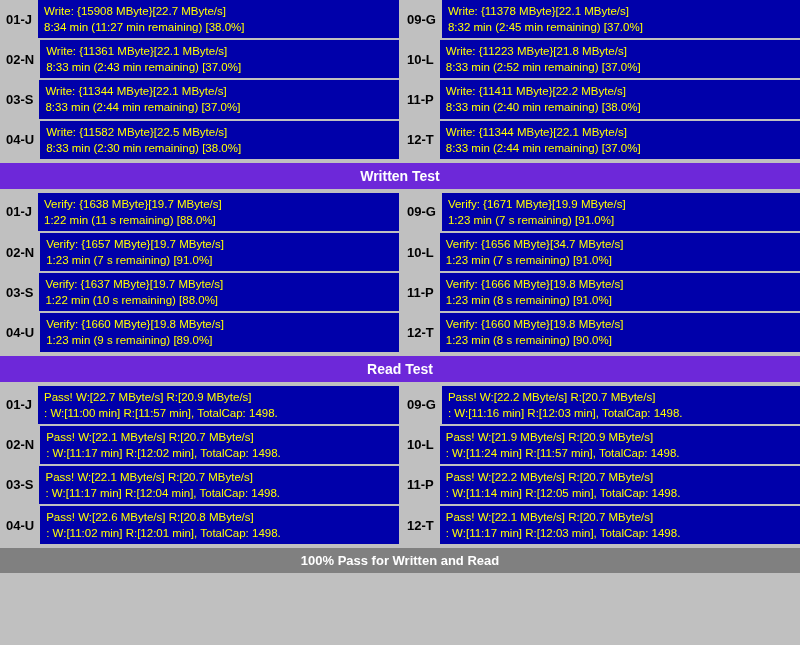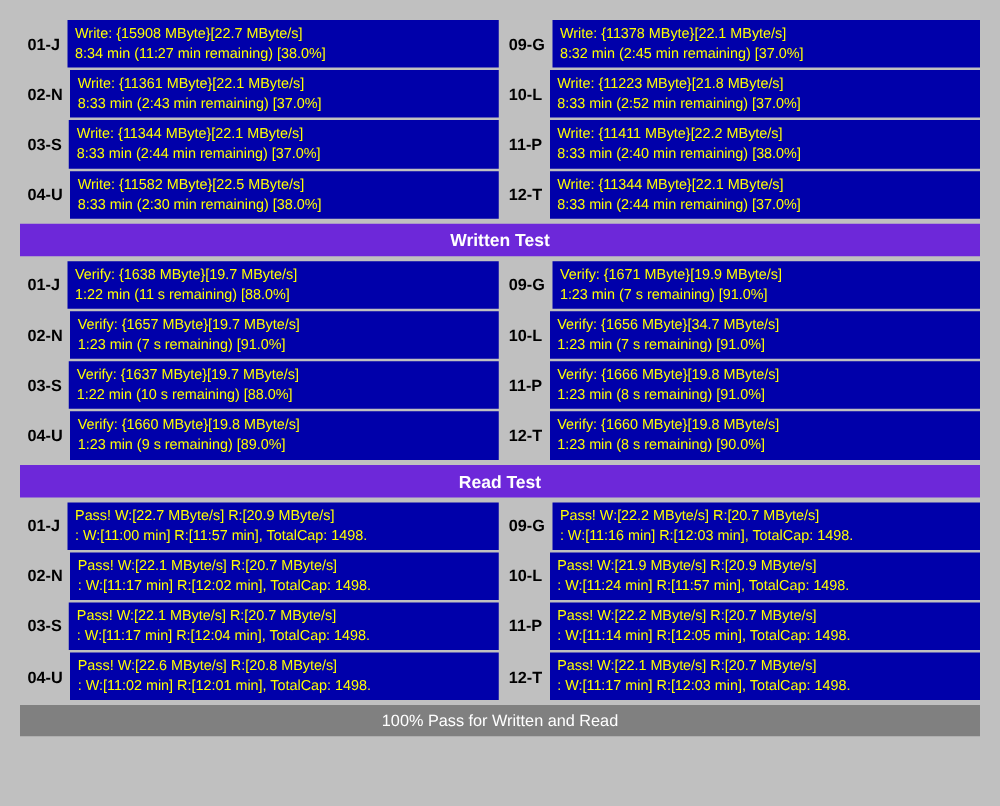--- a/index.html
+++ b/index.html
@@ -6,21 +6,21 @@
     body {
       background: #c0c0c0;
       font-family: Arial, sans-serif;
       font-size: 12px;
       width: 800px;
       min-height: 645px;
     }
     .main-container {
       width: 800px;
       background: #c0c0c0;
-      padding: 16px;
+      padding: 0;
     }
     .section {
       margin-bottom: 2px;
     }
     .cell-label {
       display: flex;
       align-items: stretch;
     }
     .device-id {
       background: #c0c0c0;
@@ -54,21 +54,21 @@
       font-size: 14px;
       font-weight: bold;
       margin: 4px 0;
     }
     .footer {
       background: #808080;
       color: #ffffff;
       text-align: center;
       padding: 5px;
       font-size: 13px;
-      font-weight: normal;
+      font-weight: bold;
       margin-top: 4px;
     }
   </style>
 </head>
 <body>
 
 <div class="main-container">
 
   <div class="section">
     <div id="write-rows">

